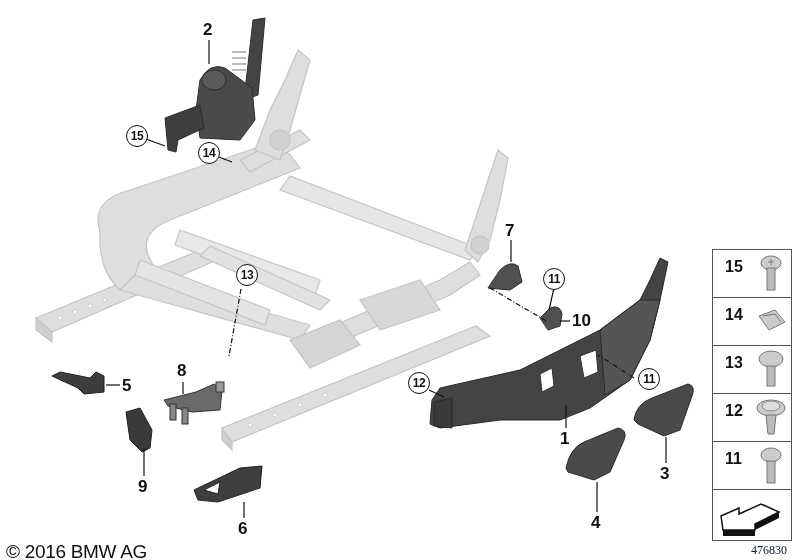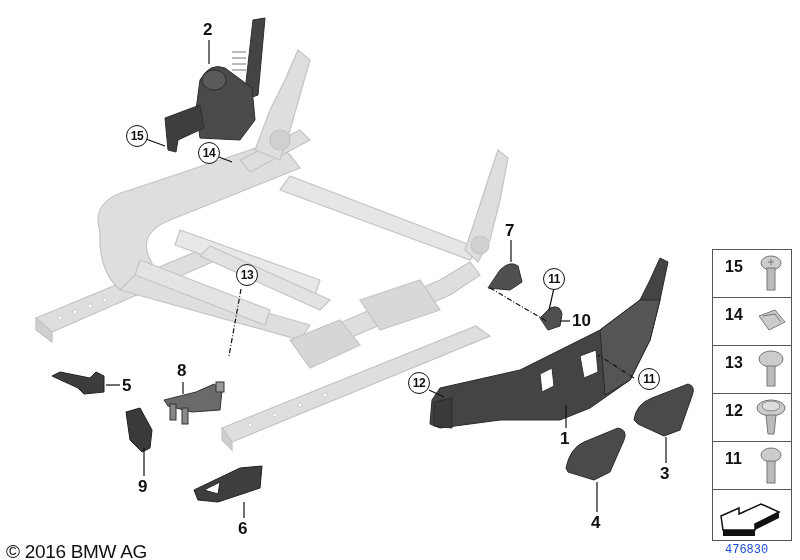--- a/index.html
+++ b/index.html
@@ -5,21 +5,21 @@
   html, body { margin:0; padding:0; background:#ffffff; }
   body { width:800px; height:560px; position:relative; overflow:hidden; font-family:"Liberation Sans", sans-serif; }
   #diagram { position:absolute; left:0; top:0; width:800px; height:560px; }
   .callout { position:absolute; font-family:"Liberation Sans", sans-serif; font-weight:bold; font-size:17px; color:#111; line-height:1; }
   .callout-circle { position:absolute; width:22px; height:22px; border:1.5px solid #111; border-radius:50%; box-sizing:border-box; background:#fff; font-family:"Liberation Sans", sans-serif; font-weight:bold; font-size:12px; color:#111; display:flex; align-items:center; justify-content:center; letter-spacing:-0.5px; }
   #legend { position:absolute; left:712px; top:249px; width:80px; height:292px; border:1px solid #555; box-sizing:border-box; background:#fff; }
   .legend-cell { position:absolute; left:0; width:78px; border-bottom:1px solid #555; box-sizing:border-box; }
   .legend-num { position:absolute; left:12px; top:8px; font-weight:bold; font-size:16px; color:#111; font-family:"Liberation Sans", sans-serif; }
   .legend-icon { position:absolute; left:42px; top:4px; }
   #copyright { position:absolute; left:6px; top:541px; font-size:19px; color:#111; font-family:"Liberation Sans", sans-serif; letter-spacing:-0.3px; }
-  #diagram-id { position:absolute; left:725px; top:543px; font-size:12px; color:#1d4ed8; font-family:Liberation Mono, monospace; }
+  #diagram-id { position:absolute; left:751px; top:543px; font-size:12px; color:#0f172a; font-family:Liberation Serif, serif; }
 </style>
 </head>
 <body>
 
 <div id="diagram">
   <svg width="800" height="560" viewBox="0 0 800 560">
 
     <g fill="#dedede" stroke="#c4c4c4" stroke-width="1.2">
 
       <path d="M36,318 L210,246 L226,256 L52,332 Z"></path>

